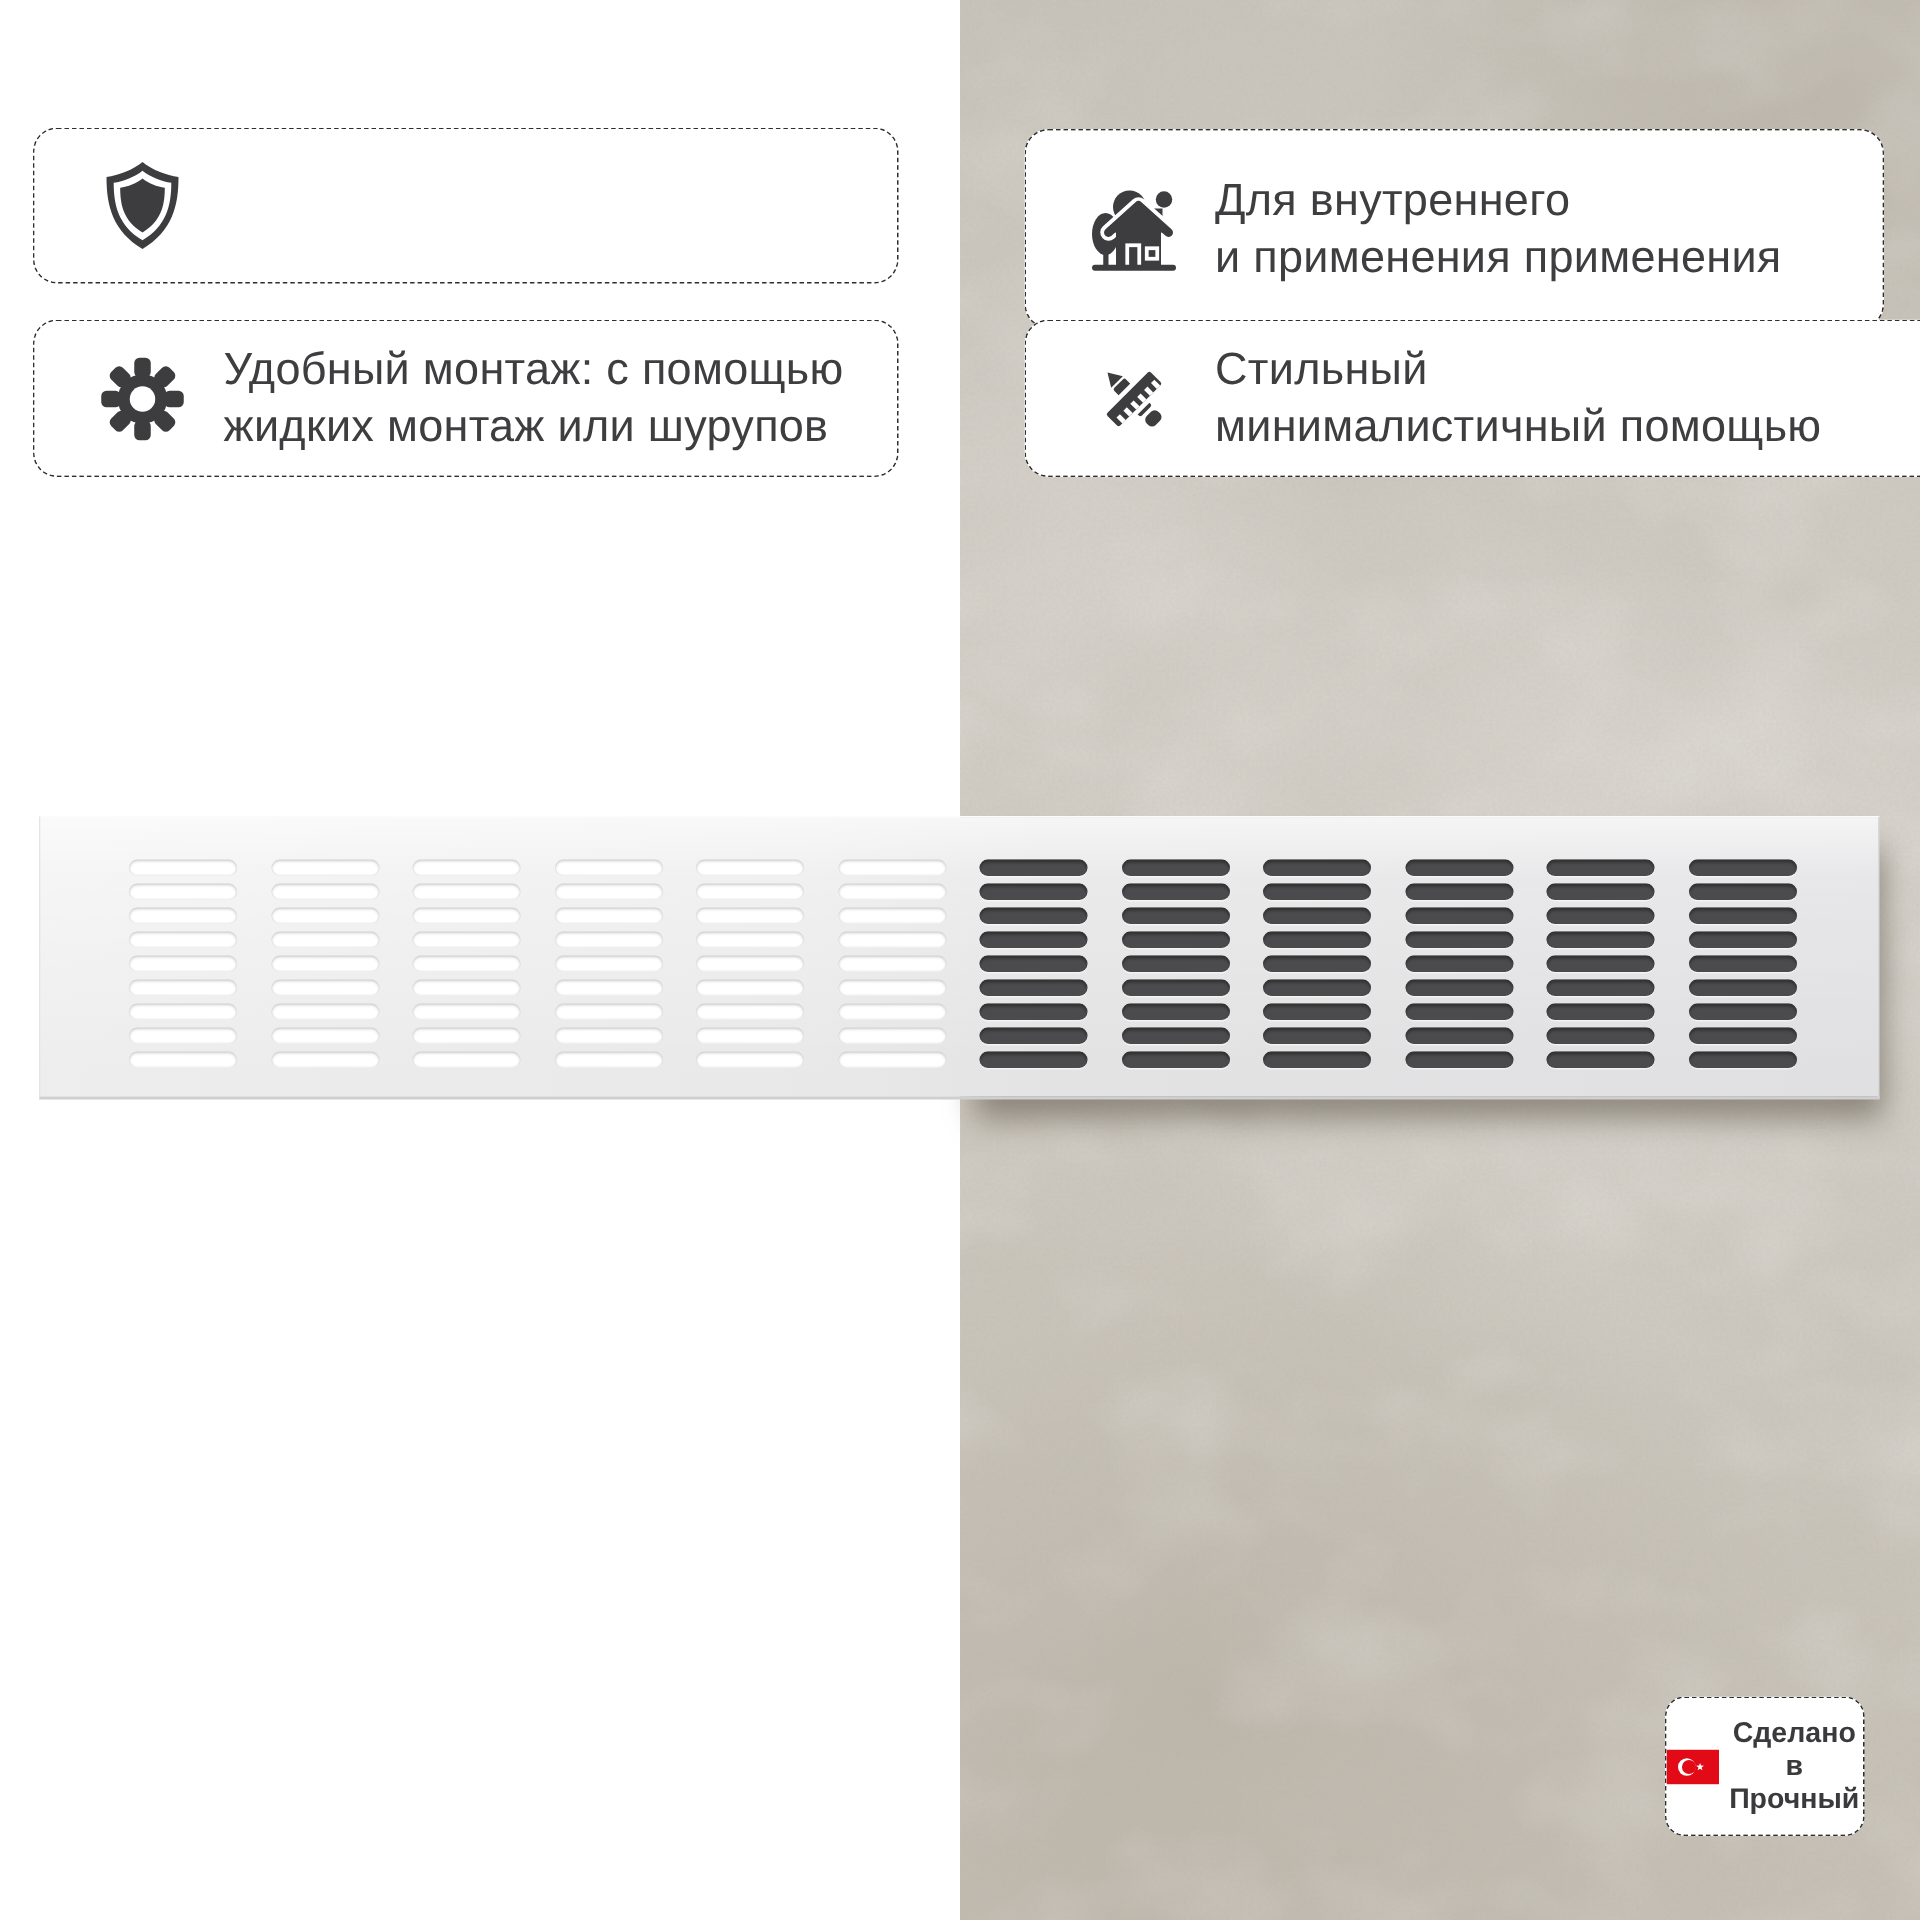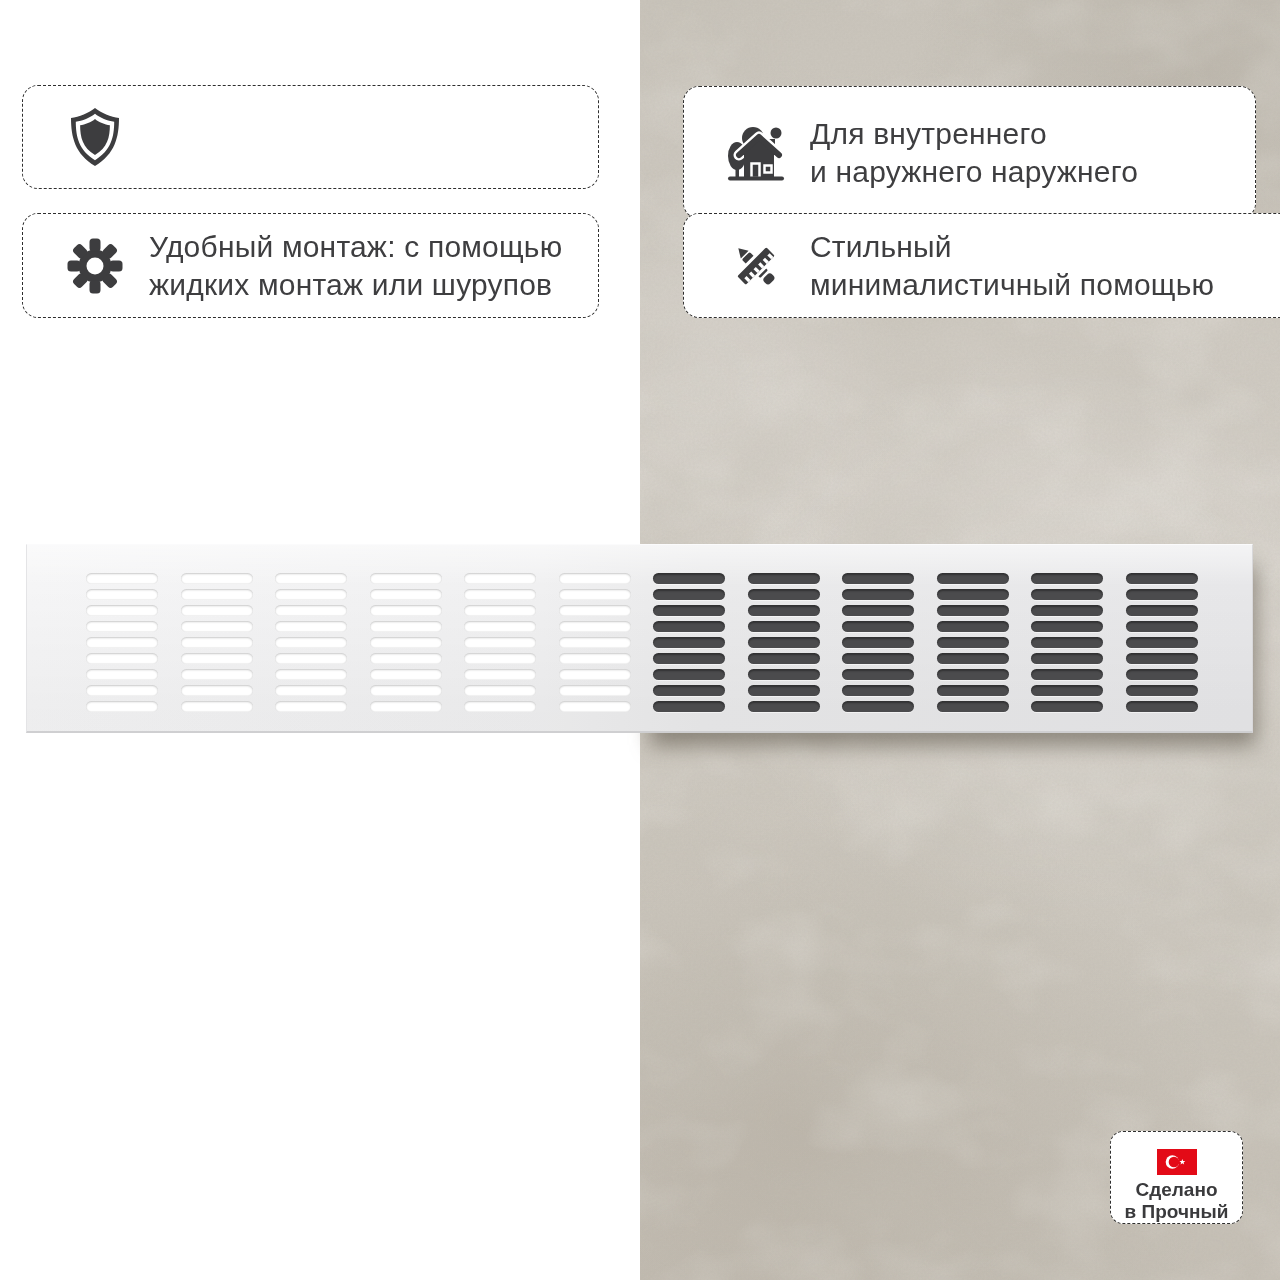--- a/index.html
+++ b/index.html
@@ -62,21 +62,21 @@
     box-shadow:inset 0 1px 2px rgba(0,0,0,0.22), inset 0 -1px 1px rgba(0,0,0,0.05);
   }
   .slot.dark{
     background:var(--slot-dark);
     box-shadow:inset 0 2px 2px rgba(0,0,0,0.35), 0 1px 0 rgba(255,255,255,0.55);
   }
   
   .badge{
     position:absolute;left:1110px;top:1131px;width:133px;height:93px;
     background:#ffffff;border:1.5px dashed #2e2e2e;border-radius:13px;box-sizing:border-box;
-    display:flex;flex-direction:column;align-items:center;justify-content:flex-end;gap:4px;
+    display:flex;flex-direction:row;align-items:center;justify-content:flex-end;gap:4px;
   }
   .badge .flag{width:40px;height:26px;display:block;}
   .badge .bl{
     color:#3a3a3c;font-size:19px;line-height:22px;font-weight:bold;text-align:center;
   }
   .icon-dark{fill:var(--icon-color);}
 </style>
 </head>
 <body>
 
@@ -148,21 +148,21 @@
         <path d="M15 34 L35 16 L55 34" stroke="#ffffff" stroke-width="11" fill="none" stroke-linecap="round" stroke-linejoin="round"></path>
         <rect class="icon-dark" x="20" y="31" width="30" height="26"></rect>
         <path class="icon-dark" d="M15 34 L35 16 L55 34" stroke="#3d3d3f" stroke-width="6" fill="none" stroke-linecap="round" stroke-linejoin="round"></path>
         <rect x="27.5" y="42.5" width="8" height="14.5" fill="none" stroke="#ffffff" stroke-width="2.5"></rect>
         <rect x="40.5" y="44.5" width="7" height="7" fill="none" stroke="#ffffff" stroke-width="2.5"></rect>
         <rect class="icon-dark" x="4" y="55.5" width="56" height="4" rx="2"></rect>
       </svg>
     </div>
     <div class="txt">
       <span>Для внутреннего</span>
-      <span>и наружнего наружнего</span>
+      <span>и применения применения</span>
     </div>
   </div>
 
   <div class="card" id="card4">
     <div class="icon-box">
       <svg viewBox="0 0 64 64">
         <g transform="rotate(45 32 32)" class="icon-dark">
           <path d="M7 32 L16 26.5 L16 37.5 Z"></path>
           <rect x="17.5" y="26.5" width="26" height="11" rx="1.5"></rect>
           <rect x="46" y="26.5" width="8.5" height="11" rx="3.5"></rect>

